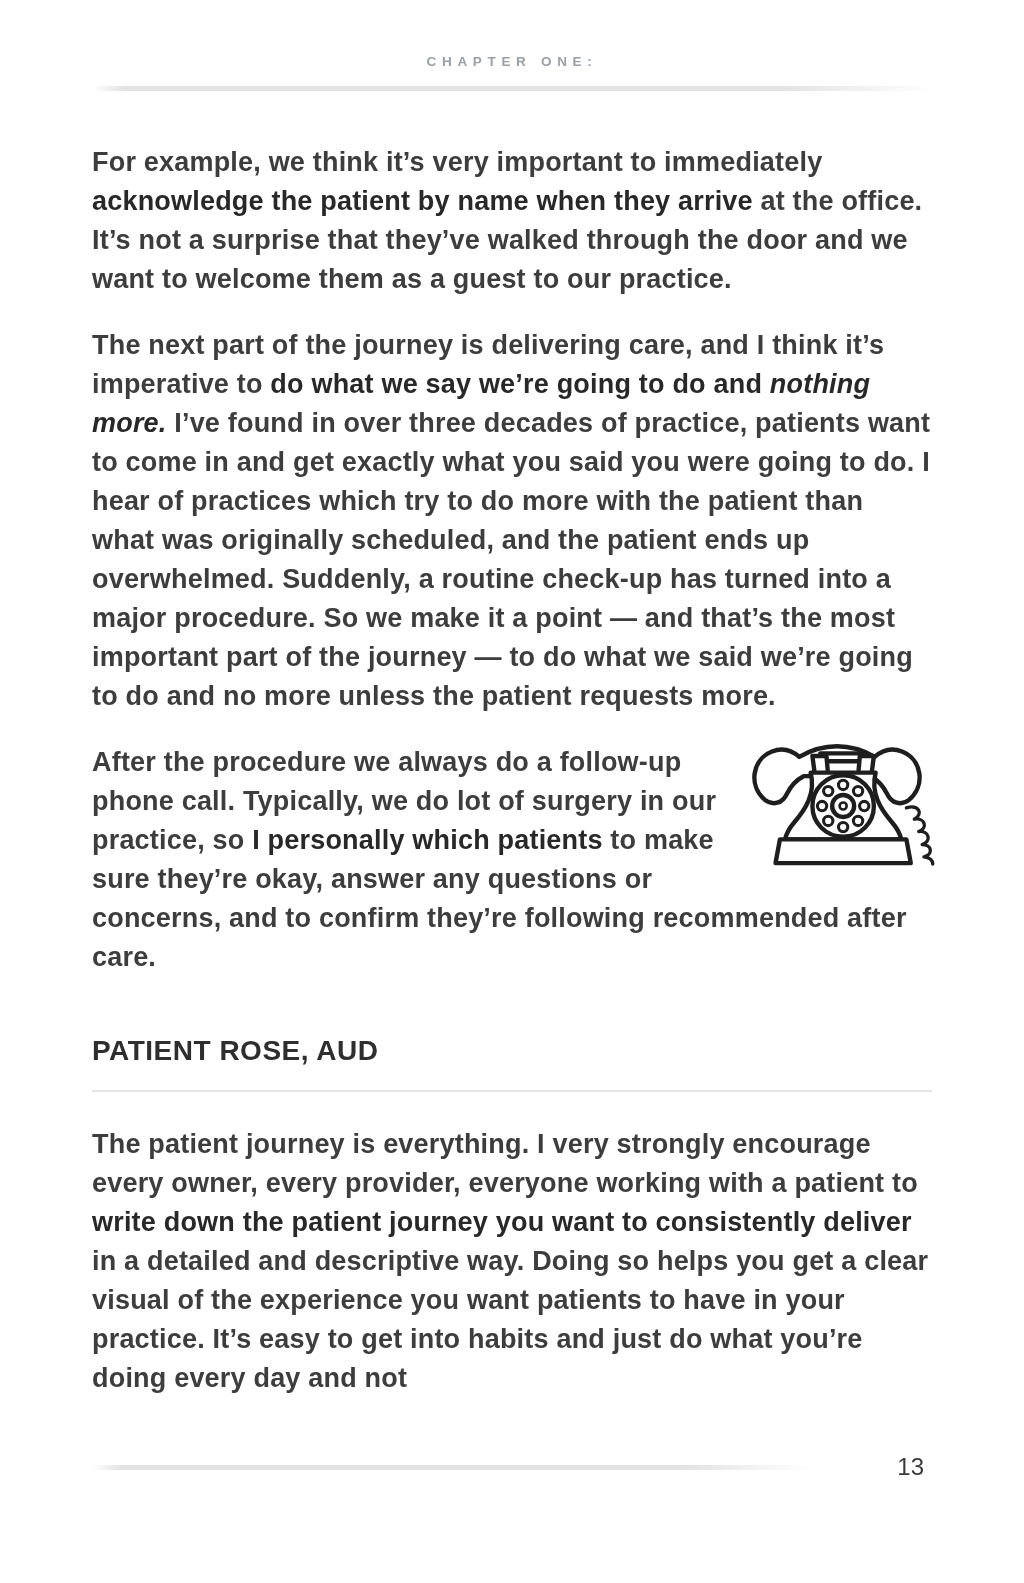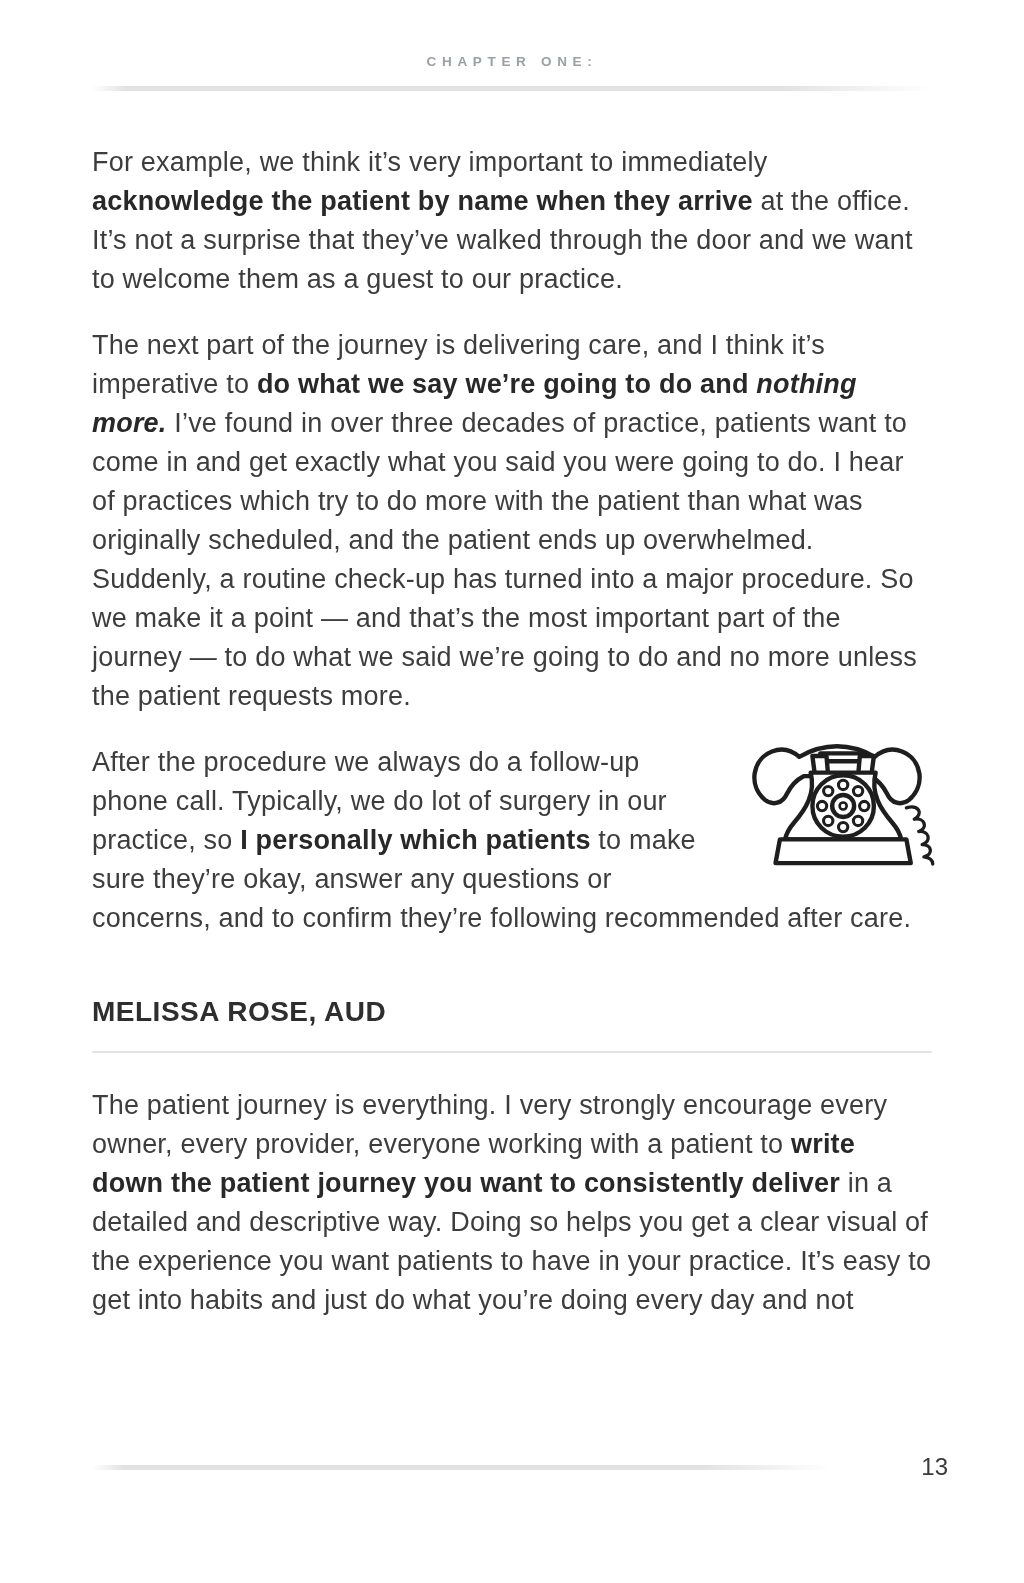--- a/index.html
+++ b/index.html
@@ -27,20 +27,21 @@
     background:linear-gradient(to right, rgba(226,226,226,0) 0%, #e2e2e2 4%, #e2e2e2 82%, rgba(226,226,226,0) 100%);
   }
   
   .page-body{display:block;}
   .body-text{
     font-size:27px;
     line-height:39px;
     letter-spacing:0.2px;
     color:#3d3d3d;
     margin:0 0 27px 0;
+    font-weight:bold;
   }
   .body-text.first{margin-top:52px;}
   .body-text strong{color:#282828;}
   .body-text strong em{font-style:italic;}
   
   .phone-figure{
     float:right;
     width:202px;height:152px;
     margin:-20px -6px 4px 18px;
   }
@@ -53,21 +54,21 @@
     margin:58px 0 0 0;
   }
   .rule-heading{
     height:2px;margin-top:23px;
     background:#e5e5e5;
   }
   .body-text.after-heading{margin-top:33px;}
   
   .page-footer{
     position:absolute;
-    left:92px;right:76px;top:1455px;
+    left:92px;right:100px;top:1455px;
     display:flex;align-items:center;
   }
   .rule-footer{
     flex:1;height:5px;margin-right:26px;
     background:linear-gradient(to right, rgba(226,226,226,0) 0%, #e2e2e2 4%, #e2e2e2 76%, rgba(226,226,226,0) 92%);
   }
   .page-number{
     font-size:24px;color:#3a3a3a;line-height:1;
   }
 </style>
@@ -113,21 +114,21 @@
             <circle cx="98" cy="93" r="5.3"></circle>
             <circle cx="105" cy="76" r="5.3"></circle>
             <circle cx="122" cy="69" r="5.3"></circle>
             <circle cx="139" cy="76" r="5.3"></circle>
           </g>
 
           <path d="M50,131 L194,131 L199,158 L45,158 Z"></path>
         </g>
       </svg><span>After the procedure we always do a follow-up phone call. Typically, we do lot of surgery in our practice, so </span><strong>I personally which patients</strong><span> to make sure they’re okay, answer any questions or concerns, and to confirm they’re following recommended after care.</span></p>
 
-    <h2 class="speaker-heading">MELISSA ROSE, AUD</h2>
+    <h2 class="speaker-heading">PATIENT ROSE, AUD</h2>
     <div class="rule rule-heading"></div>
 
     <p class="body-text after-heading"><span>The patient journey is everything. I very strongly encourage every owner, every provider, everyone working with a patient to </span><strong>write down the patient journey you want to consistently deliver</strong><span> in a detailed and descriptive way. Doing so helps you get a clear visual of the experience you want patients to have in your practice. It’s easy to get into habits and just do what you’re doing every day and not</span></p>
 
   </main>
 
   <footer class="page-footer">
     <div class="rule rule-footer"></div>
     <div class="page-number">13</div>
   </footer>

